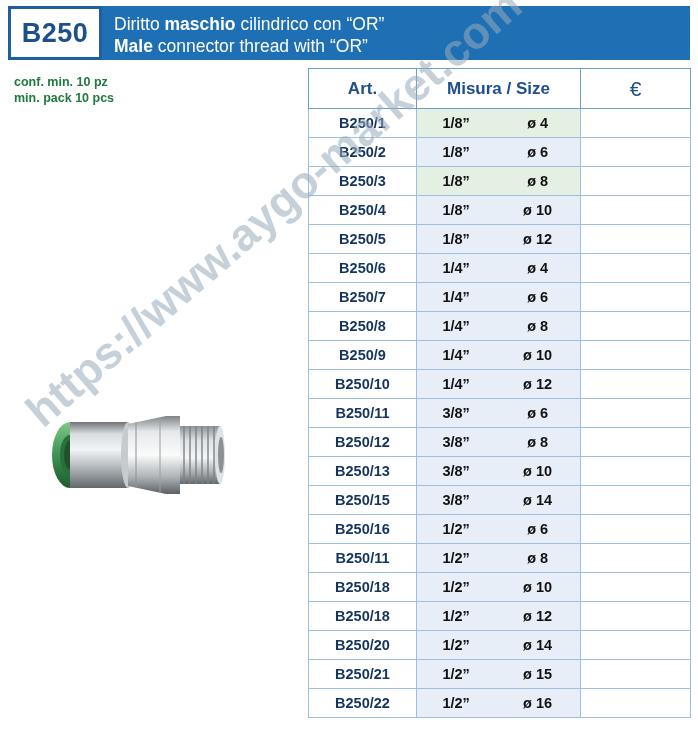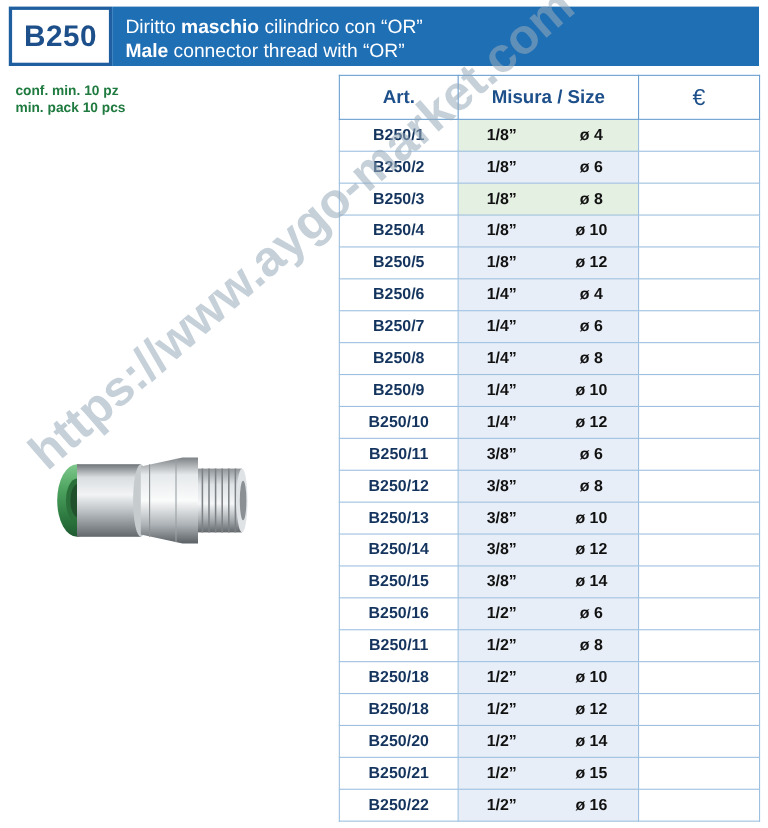--- a/index.html
+++ b/index.html
@@ -375,30 +375,20 @@
             <td class="art">B250/13</td>
             <td class="size">
               <div class="inner">
                 <span class="thread">3/8”</span>
                 <span class="dia">ø 10</span>
               </div>
             </td>
             <td class="price"></td>
           </tr>
           <tr>
-            <td class="art">B250/14</td>
-            <td class="size">
-              <div class="inner">
-                <span class="thread">3/8”</span>
-                <span class="dia">ø 12</span>
-              </div>
-            </td>
-            <td class="price"></td>
-          </tr>
-          <tr>
             <td class="art">B250/15</td>
             <td class="size">
               <div class="inner">
                 <span class="thread">3/8”</span>
                 <span class="dia">ø 14</span>
               </div>
             </td>
             <td class="price"></td>
           </tr>
           <tr>

